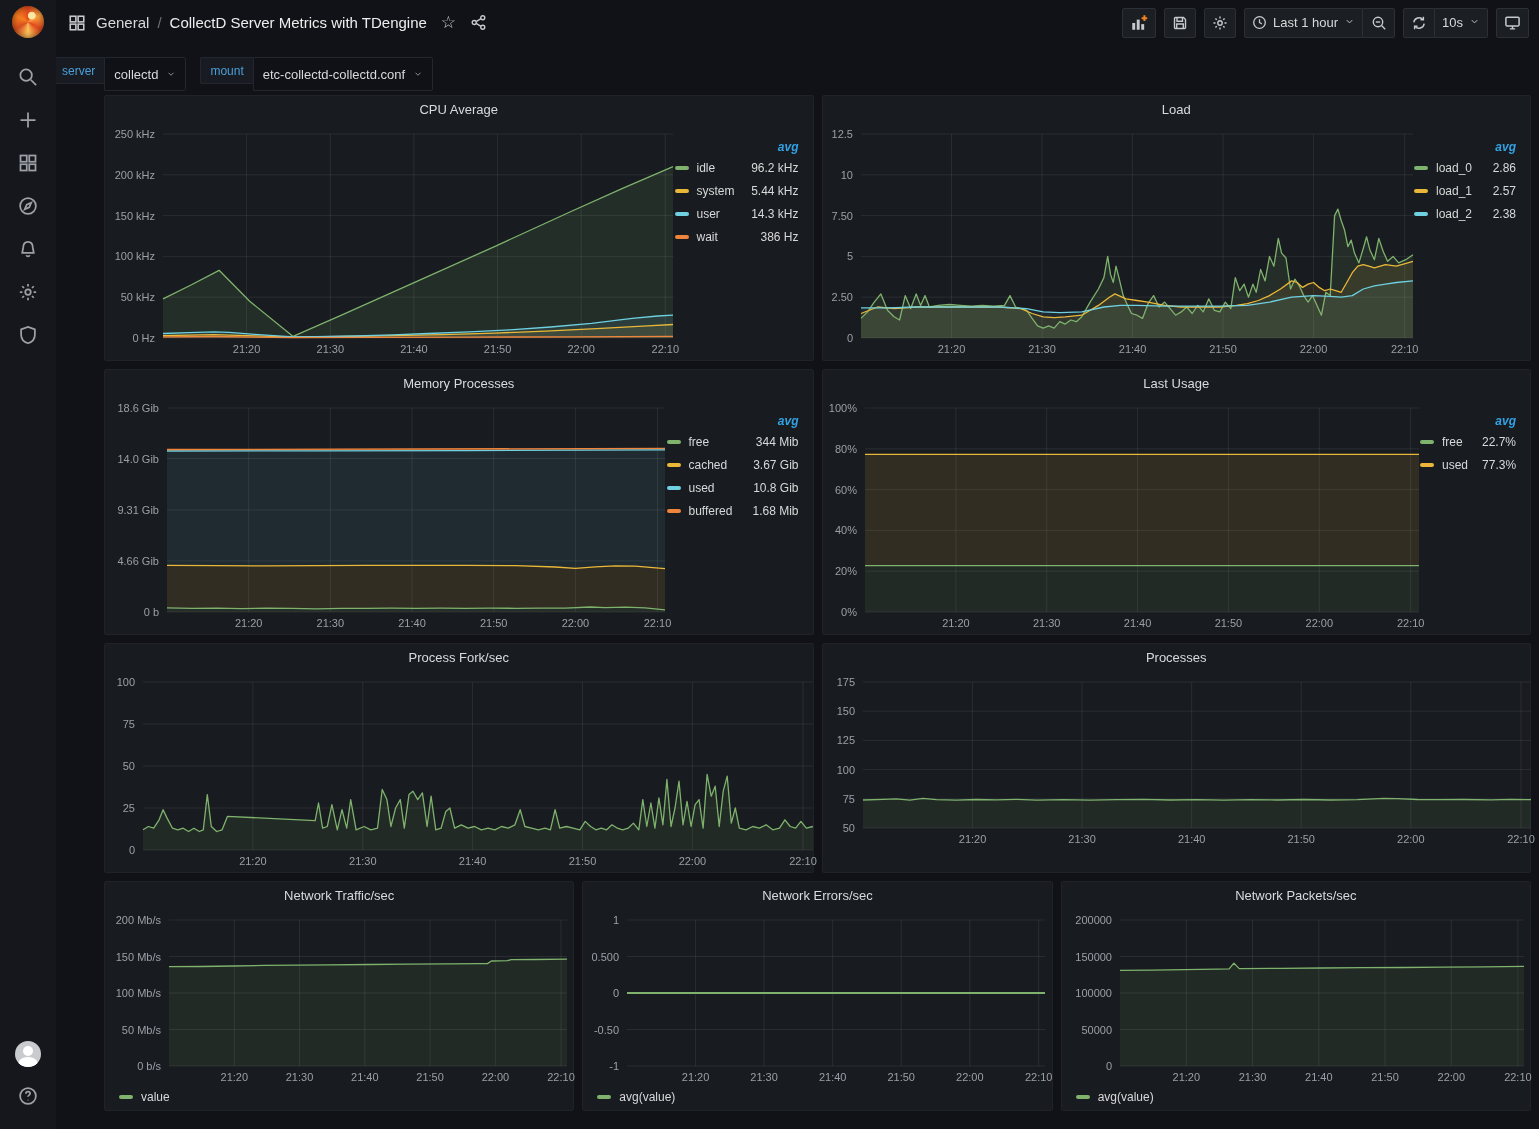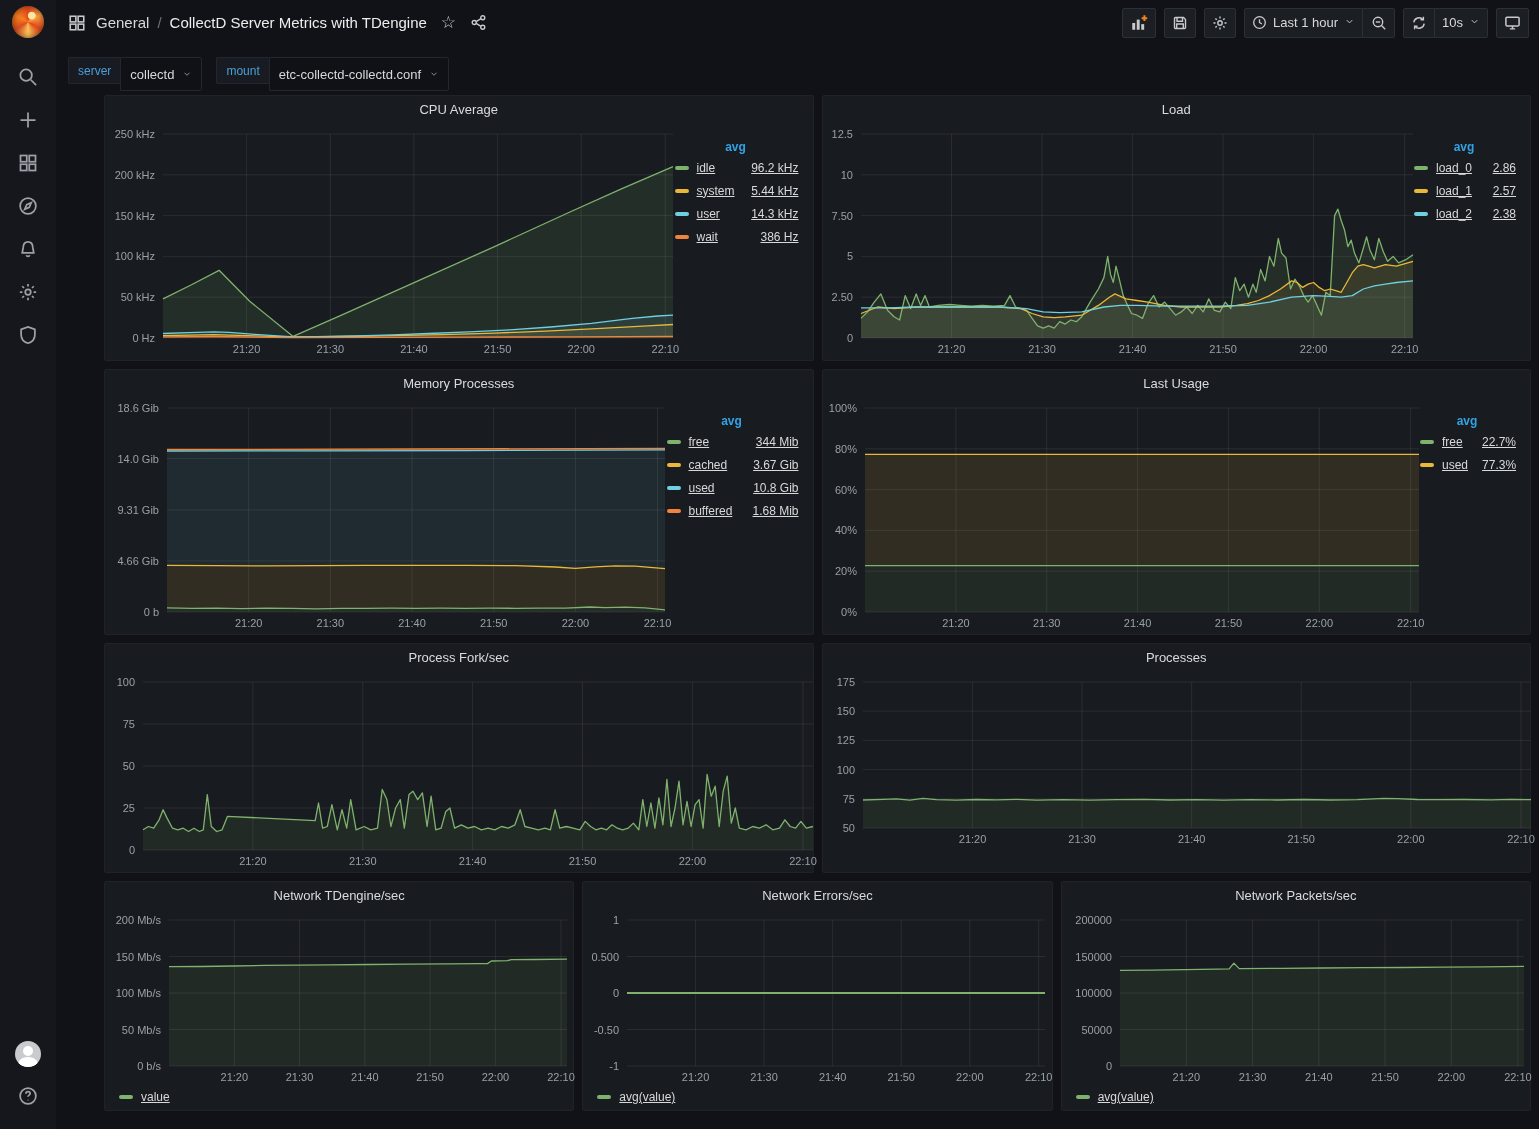--- a/index.html
+++ b/index.html
@@ -40,21 +40,21 @@
   .btn { height:30px; min-width:32px; background:#1b1e23; border:1px solid #2c2f36; border-radius:2px;
     display:flex; align-items:center; justify-content:center; padding:0 7px; cursor:pointer; color:#c7c9cc; gap:6px; }
   .btn svg { stroke:#c7c9cc; fill:none; stroke-width:1.4; }
   .btn-group { display:flex; }
   .btn-group .btn { border-radius:0; border-left-width:0; }
   .btn-group .btn:first-child { border-radius:2px 0 0 2px; border-left-width:1px; }
   .btn-group .btn:last-child { border-radius:0 2px 2px 0; }
   .btn-label { font-size:13px; color:#d8d9da; white-space:nowrap; }
   .caret svg { stroke:#c7c9cc; }
   
-  .submenu { position:absolute; left:68px; top:57px; display:flex; gap:14px; }
+  .submenu { position:absolute; left:52px; top:57px; display:flex; gap:14px; }
   .var { display:flex; height:27px; font-size:13px; }
   .var-label { background:#181b22; color:#4a9fd8; display:flex; align-items:center; padding:0 9px;
     border:1px solid #23262d; border-right:none; border-radius:2px 0 0 2px; font-size:12px; }
   .var-value { background:#0f1116; border:1px solid #23262d; border-radius:0 2px 2px 0;
     display:flex; align-items:center; gap:8px; padding:16px 9px; color:#d8d9da; cursor:pointer; }
   .var-value svg { stroke:#9da0a7; fill:none; stroke-width:1.4; }
   
   .dash { position:absolute; left:68px; top:95px; width:1463px; display:flex; flex-direction:column; gap:8px;padding-left:36px; }
   .row { display:grid; gap:8px; }
   .row.two { grid-template-columns:1fr 1fr; }
@@ -66,22 +66,22 @@
   .panel-body { flex:1; min-height:0; display:flex; padding:2px 10px 2px 6px; }
   .panel-body.col { flex-direction:column; }
   .chart-area { flex:1; min-width:0; min-height:0; position:relative; }
   .chart-area svg { display:block; overflow:visible; }
   .tick { fill:#9aa0a8; font-size:11px; font-family:"Liberation Sans",sans-serif; }
   .ty { text-anchor:end; } .tx { text-anchor:middle; }
   .grid { stroke:rgba(255,255,255,0.08); stroke-width:1; }
   
   .legend { font-size:12px; flex:none; }
   .legend-right { padding:16px 2px 0 10px; }
-  .legend-header { text-align:center; color:#33a2e5; font-weight:bold; margin-bottom:2px; padding-right:2px; }
-  .legend-item { display:flex; align-items:center; height:23px; cursor:pointer; padding:0 2px;text-decoration:underline; }
+  .legend-header { text-align:right; color:#33a2e5; font-weight:bold; margin-bottom:2px; padding-right:2px;font-style:italic; }
+  .legend-item { display:flex; align-items:center; height:23px; cursor:pointer; padding:0 2px; }
   .dash-swatch { width:14px; height:4px; border-radius:2px; margin-right:8px; flex:none; }
   .lname { color:#d8d9da; margin-right:14px; }
   .lval { color:#d8d9da; margin-left:auto; text-align:right; }
   .legend-bottom { height:22px; display:flex; align-items:center; padding-left:6px; }
   .legend-bottom .legend-item { height:20px; }
 </style>
 </head>
 <body>
 
 <nav class="sidebar">
@@ -570,21 +570,21 @@
               <path d="M34.0,128.0L54.0,127.4L67.4,126.8L80.8,128.2L94.1,126.4L107.5,127.7L127.5,128.1L147.6,127.5L167.6,127.9L187.6,127.4L207.7,128.1L234.4,127.6L261.1,128.2L287.8,127.7L314.6,127.3L341.3,128.0L368.0,127.6L394.7,128.1L421.4,127.7L448.2,128.0L474.9,127.5L501.6,128.0L528.3,127.6L555.0,126.3L568.4,126.7L588.4,127.5L608.5,127.7L635.2,127.5L661.9,127.9L682.0,127.4L702.0,127.7L702.0,156.0L34.0,156.0Z" fill="#7eb26d" fill-opacity="0.1" stroke="none"></path>
               <path d="M34.0,128.0L54.0,127.4L67.4,126.8L80.8,128.2L94.1,126.4L107.5,127.7L127.5,128.1L147.6,127.5L167.6,127.9L187.6,127.4L207.7,128.1L234.4,127.6L261.1,128.2L287.8,127.7L314.6,127.3L341.3,128.0L368.0,127.6L394.7,128.1L421.4,127.7L448.2,128.0L474.9,127.5L501.6,128.0L528.3,127.6L555.0,126.3L568.4,126.7L588.4,127.5L608.5,127.7L635.2,127.5L661.9,127.9L682.0,127.4L702.0,127.7" fill="none" stroke="#7eb26d" stroke-width="1.3" stroke-linejoin="round"></path>
             </svg>
           </div>
         </div>
     </section>
   </div>
   <div class="row three h230">
     <section class="panel">
       <header class="panel-title">
-          <span>Network TDengine/sec</span>
+          <span>Network Traffic/sec</span>
         </header>
       <div class="panel-body col">
           <div class="chart-area">
             <svg width="464" height="176">
               <line class="grid" x1="58" x2="456" y1="156.0" y2="156.0"></line>
               <text class="tick ty" x="50" y="160">0 b/s</text>
               <line class="grid" x1="58" x2="456" y1="119.5" y2="119.5"></line>
               <text class="tick ty" x="50" y="123.5">50 Mb/s</text>
               <line class="grid" x1="58" x2="456" y1="83.0" y2="83.0"></line>
               <text class="tick ty" x="50" y="87">100 Mb/s</text>

